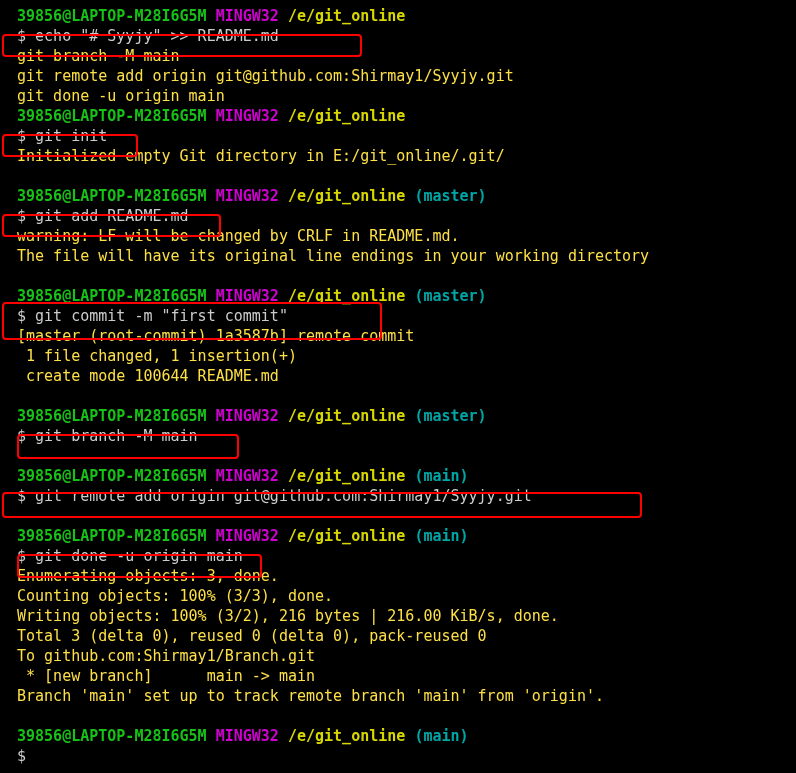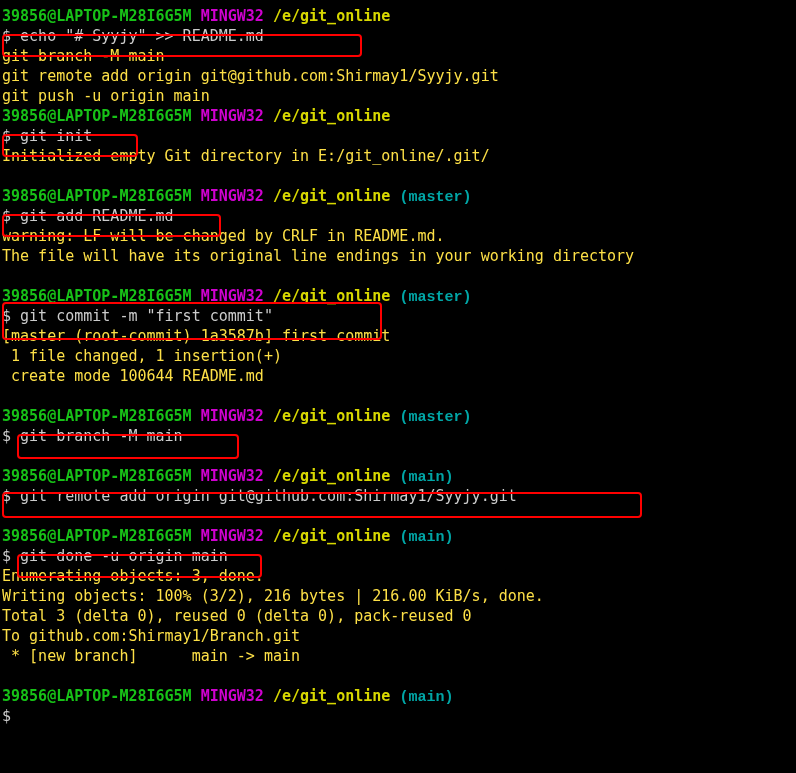--- a/index.html
+++ b/index.html
@@ -21,30 +21,30 @@
   }
   .screen {
     position: absolute;
     left: 0;
     top: 6px;
     width: 796px;
   }
   .line {
     height: 20px;
     white-space: pre;
-    padding-left: 2px;
+    padding-left: 17px;
     color: #cccccc;
   }
   .line.blank { color: transparent; }
 
   
   .c-user   { color: #17c217; font-weight: bold; }   
   .c-host   { color: #cf00cf; font-weight: bold; }   
   .c-path   { color: #d8d800; font-weight: bold; }   
-  .c-branch { color: #00a6a6; font-weight: bold; font-family: Liberation Mono, monospace; }   
+  .c-branch { color: #00a6a6; font-weight: bold; }   
   .c-out    { color: #fde047; }
   .c-prompt { color: #cccccc; }
 
   
   .hl {
     position: absolute;
     border: 2px solid #ff0000;
     border-radius: 4px;
     box-sizing: border-box;
     pointer-events: none;
@@ -53,49 +53,51 @@
 </style>
 </head>
 <body>
 
 <div id="terminal">
   <div class="screen" id="screen">
       <div class="line"><span class="c-user">39856@LAPTOP-M28I6G5M</span> <span class="c-host">MINGW32</span> <span class="c-path">/e/git_online</span></div>
       <div class="line"><span class="c-prompt">$ echo "# Syyjy" &gt;&gt; README.md</span></div>
       <div class="line"><span class="c-out">git branch -M main</span></div>
       <div class="line"><span class="c-out">git remote add origin git@github.com:Shirmay1/Syyjy.git</span></div>
-      <div class="line"><span class="c-out">git push -u origin main</span></div>
+      <div class="line"><span class="c-out">git done -u origin main</span></div>
       <div class="line"><span class="c-user">39856@LAPTOP-M28I6G5M</span> <span class="c-host">MINGW32</span> <span class="c-path">/e/git_online</span></div>
       <div class="line"><span class="c-prompt">$ git init</span></div>
       <div class="line"><span class="c-out">Initialized empty Git directory in E:/git_online/.git/</span></div>
       <div class="line blank"><span class="c-out"> </span></div>
       <div class="line"><span class="c-user">39856@LAPTOP-M28I6G5M</span> <span class="c-host">MINGW32</span> <span class="c-path">/e/git_online</span> <span class="c-branch">(master)</span></div>
       <div class="line"><span class="c-prompt">$ git add README.md</span></div>
       <div class="line"><span class="c-out">warning: LF will be changed by CRLF in README.md.</span></div>
       <div class="line"><span class="c-out">The file will have its original line endings in your working directory</span></div>
       <div class="line blank"><span class="c-out"> </span></div>
       <div class="line"><span class="c-user">39856@LAPTOP-M28I6G5M</span> <span class="c-host">MINGW32</span> <span class="c-path">/e/git_online</span> <span class="c-branch">(master)</span></div>
       <div class="line"><span class="c-prompt">$ git commit -m "first commit"</span></div>
-      <div class="line"><span class="c-out">[master (root-commit) 1a3587b] first commit</span></div>
+      <div class="line"><span class="c-out">[master (root-commit) 1a3587b] remote commit</span></div>
       <div class="line"><span class="c-out"> 1 file changed, 1 insertion(+)</span></div>
       <div class="line"><span class="c-out"> create mode 100644 README.md</span></div>
       <div class="line blank"><span class="c-out"> </span></div>
       <div class="line"><span class="c-user">39856@LAPTOP-M28I6G5M</span> <span class="c-host">MINGW32</span> <span class="c-path">/e/git_online</span> <span class="c-branch">(master)</span></div>
       <div class="line"><span class="c-prompt">$ git branch -M main</span></div>
       <div class="line blank"><span class="c-out"> </span></div>
       <div class="line"><span class="c-user">39856@LAPTOP-M28I6G5M</span> <span class="c-host">MINGW32</span> <span class="c-path">/e/git_online</span> <span class="c-branch">(main)</span></div>
       <div class="line"><span class="c-prompt">$ git remote add origin git@github.com:Shirmay1/Syyjy.git</span></div>
       <div class="line blank"><span class="c-out"> </span></div>
       <div class="line"><span class="c-user">39856@LAPTOP-M28I6G5M</span> <span class="c-host">MINGW32</span> <span class="c-path">/e/git_online</span> <span class="c-branch">(main)</span></div>
       <div class="line"><span class="c-prompt">$ git done -u origin main</span></div>
       <div class="line"><span class="c-out">Enumerating objects: 3, done.</span></div>
+      <div class="line"><span class="c-out">Counting objects: 100% (3/3), done.</span></div>
       <div class="line"><span class="c-out">Writing objects: 100% (3/2), 216 bytes | 216.00 KiB/s, done.</span></div>
       <div class="line"><span class="c-out">Total 3 (delta 0), reused 0 (delta 0), pack-reused 0</span></div>
       <div class="line"><span class="c-out">To github.com:Shirmay1/Branch.git</span></div>
       <div class="line"><span class="c-out"> * [new branch]      main -&gt; main</span></div>
+      <div class="line"><span class="c-out">Branch 'main' set up to track remote branch 'main' from 'origin'.</span></div>
       <div class="line blank"><span class="c-out"> </span></div>
       <div class="line"><span class="c-user">39856@LAPTOP-M28I6G5M</span> <span class="c-host">MINGW32</span> <span class="c-path">/e/git_online</span> <span class="c-branch">(main)</span></div>
       <div class="line"><span class="c-prompt">$</span></div>
     </div>
   <div id="overlays">
       <div class="hl" style="left: 2px; top: 34px; width: 360px; height: 23px; border-color: rgb(255, 0, 0);"></div>
       <div class="hl" style="left: 2px; top: 134px; width: 136px; height: 23px; border-color: rgb(255, 0, 0);"></div>
       <div class="hl" style="left: 2px; top: 214px; width: 219px; height: 23px; border-color: rgb(255, 0, 0);"></div>
       <div class="hl" style="left: 2px; top: 302px; width: 380px; height: 38px; border-color: rgb(255, 0, 0);"></div>
       <div class="hl" style="left: 17px; top: 434px; width: 222px; height: 25px; border-color: rgb(255, 0, 0);"></div>

